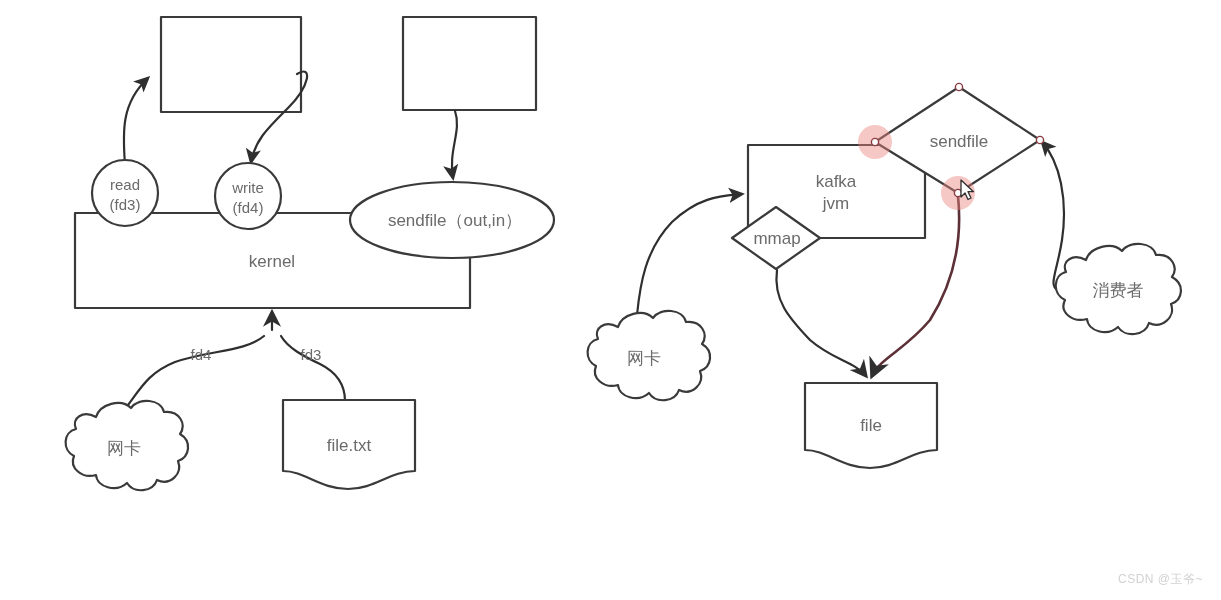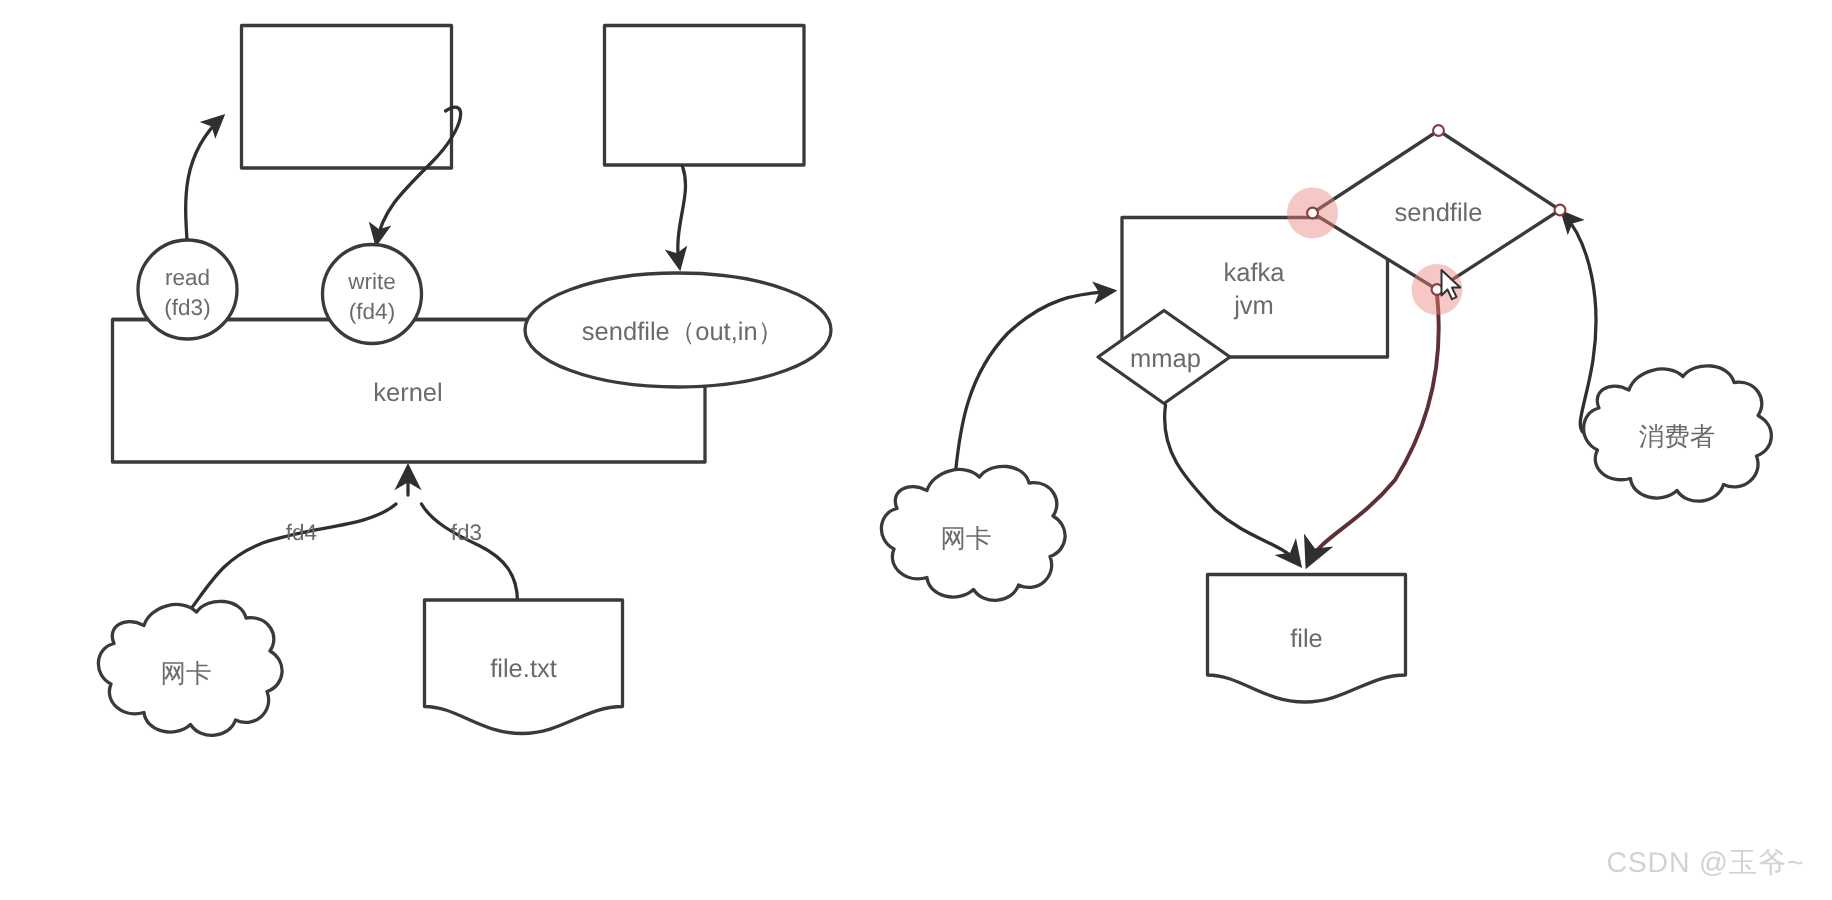--- a/index.html
+++ b/index.html
@@ -65,21 +65,21 @@
   }
   .handle-glow {
     fill: #e8837f;
     opacity: 0.45;
   }
   .watermark {
     position: absolute;
     right: 18px;
     bottom: 12px;
     color: #d2d2d2;
-    font-size: 19px;
+    font-size: 12px;
     font-family: "Liberation Sans", "DejaVu Sans", sans-serif;
     letter-spacing: 0.5px;
     user-select: none;
   }
 </style>
 </head>
 <body>
 
 <svg id="canvas" viewBox="0 0 1221 600">
 

